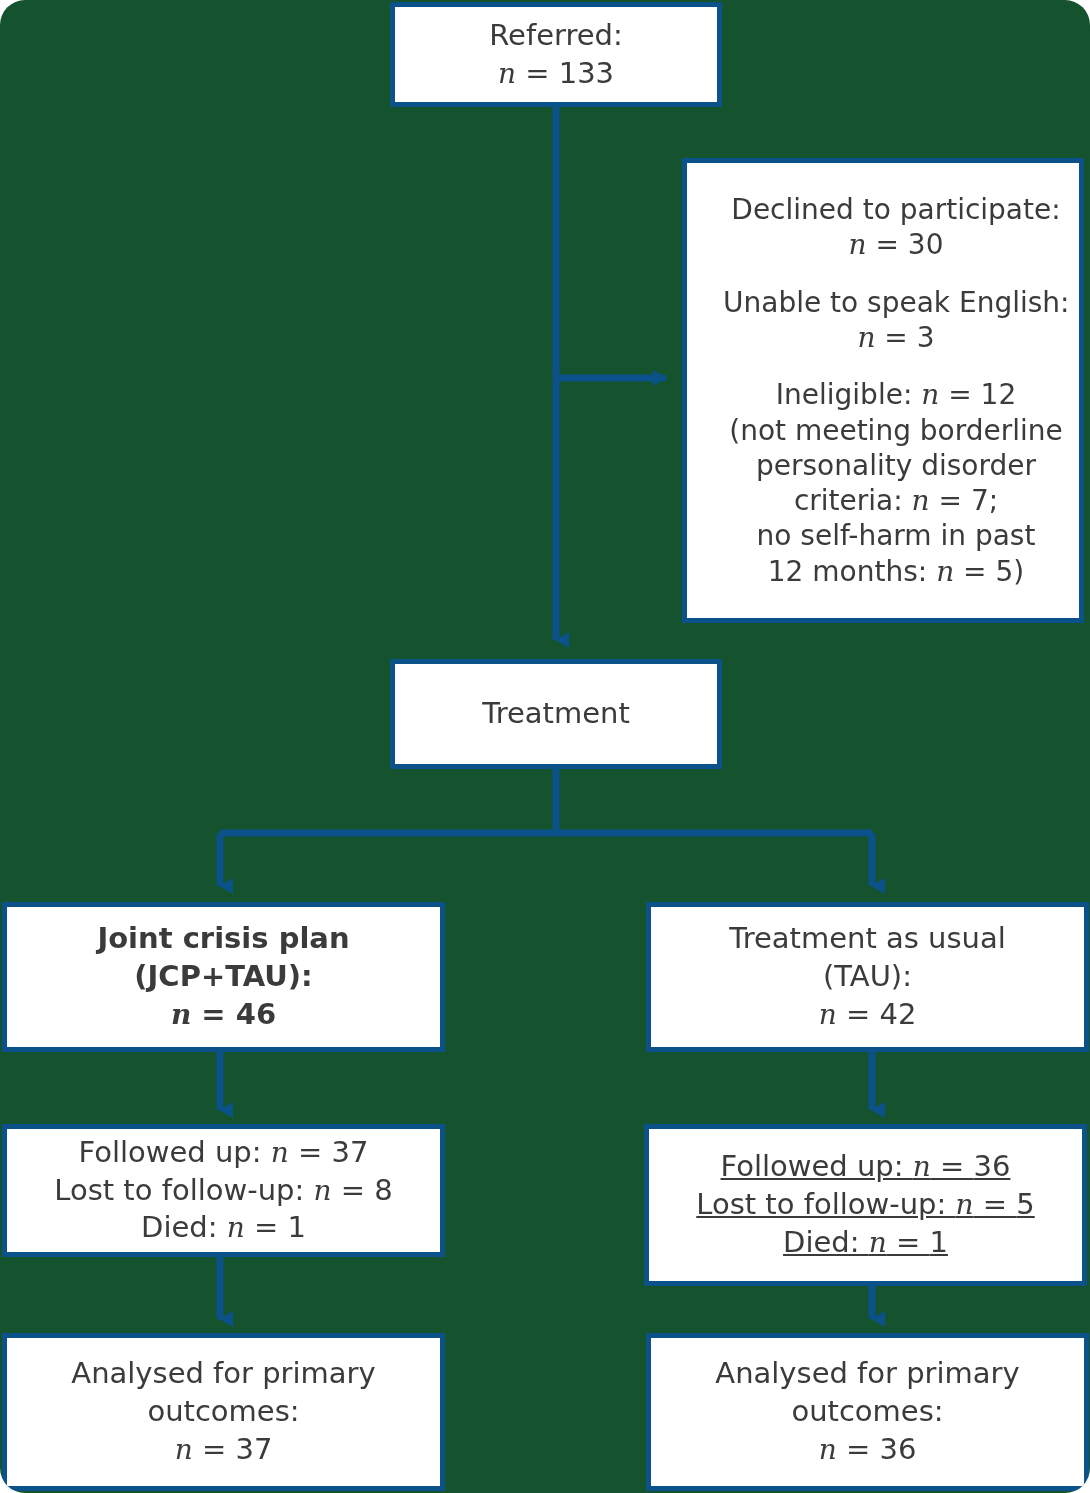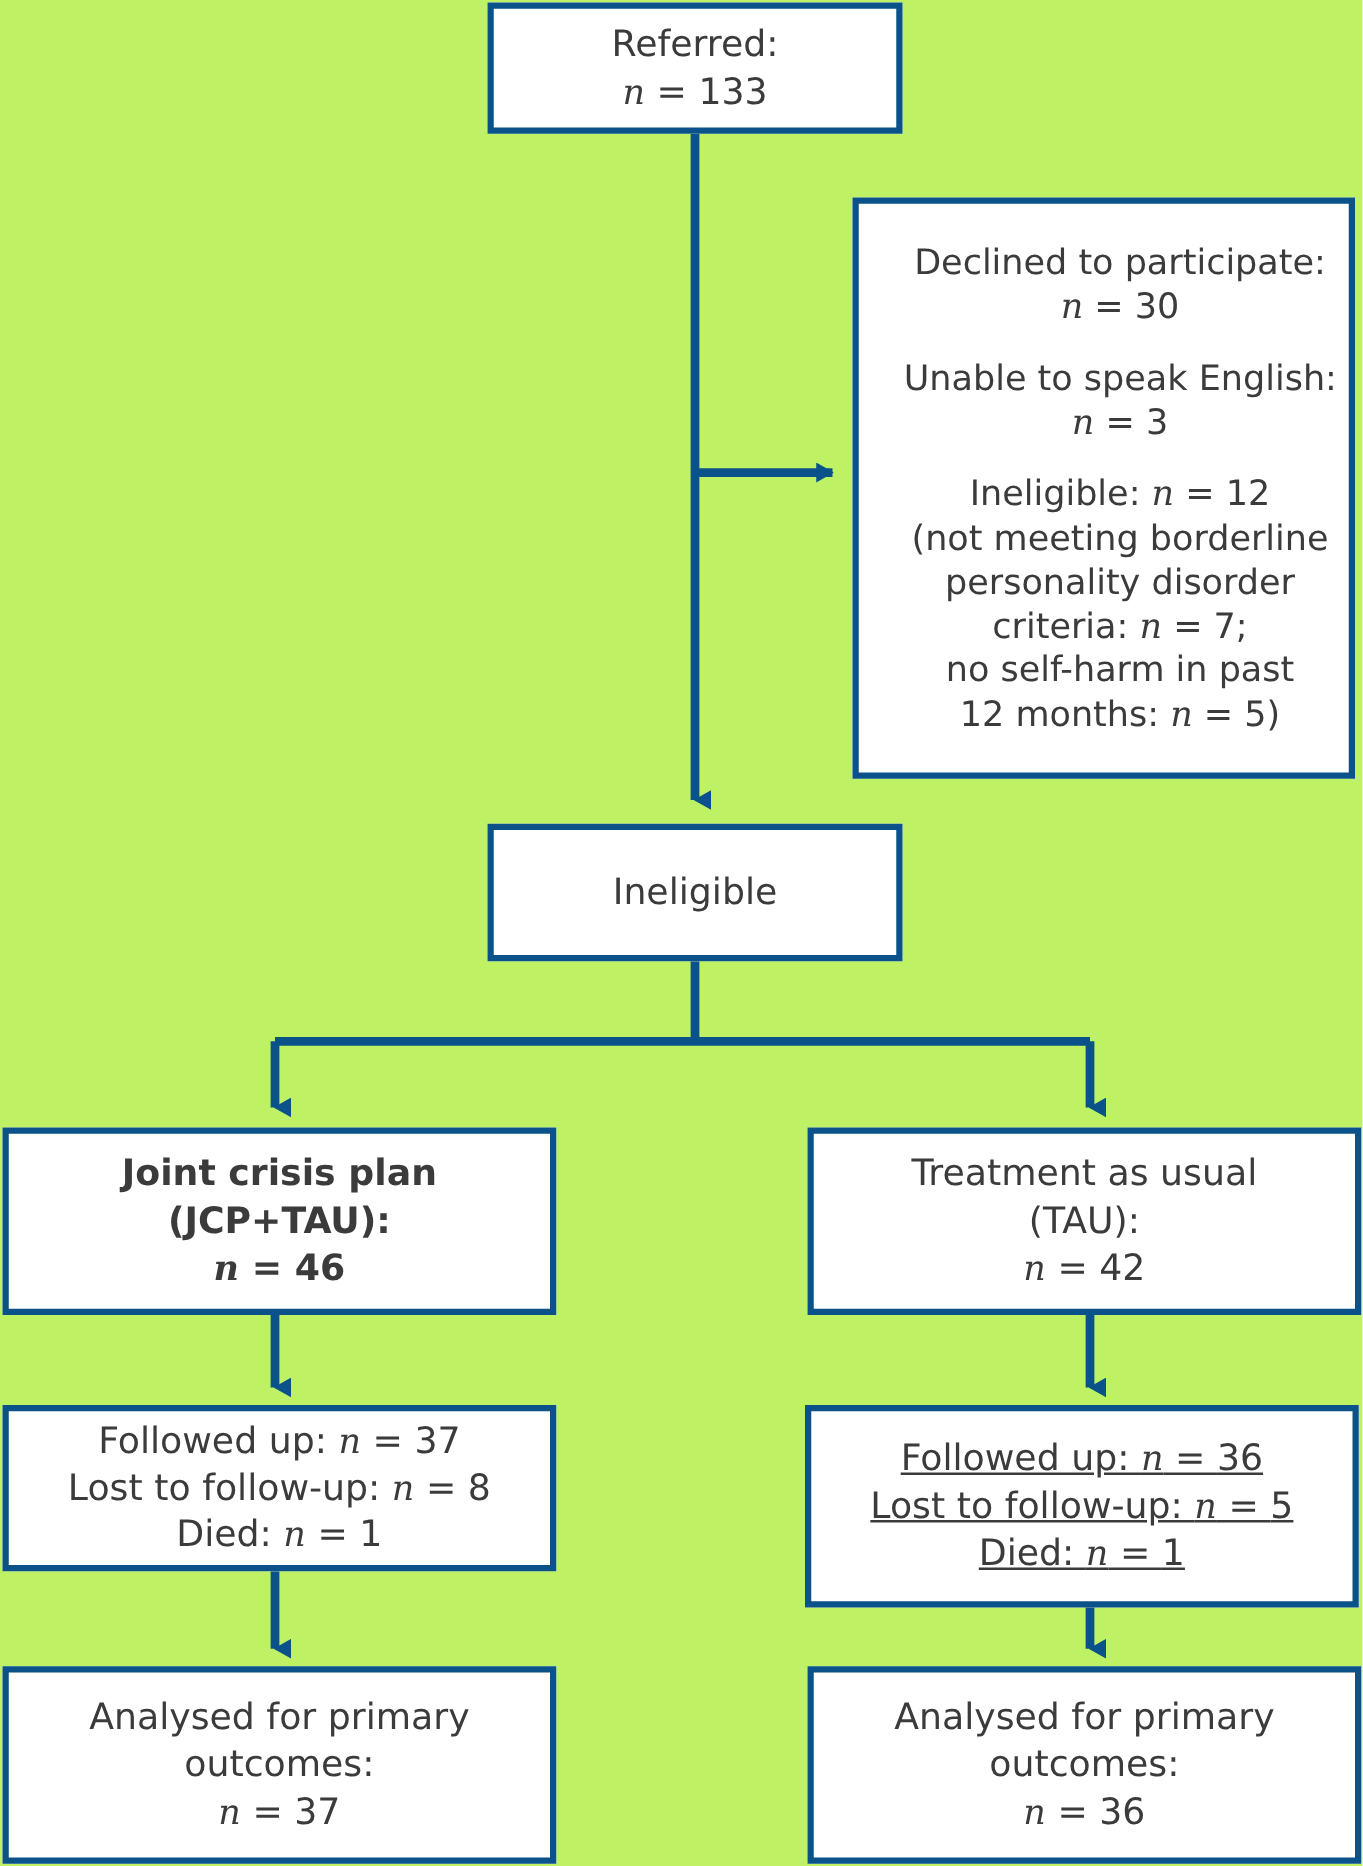--- a/index.html
+++ b/index.html
@@ -8,22 +8,23 @@
     padding: 0;
     background: #ffffff;
   }
   body {
     font-family: "DejaVu Sans", "Liberation Sans", sans-serif;
   }
   #diagram {
     position: relative;
     width: 1090px;
     height: 1493px;
-    background: #bef264;
+    background: #14532d;
     overflow: hidden;
+    border-radius: 25px;
   }
   svg.connectors {
     position: absolute;
     left: 0;
     top: 0;
     width: 1090px;
     height: 1493px;
     pointer-events: none;
   }
   .node {
@@ -124,21 +125,21 @@
       <span class="line">(not meeting borderline</span>
       <span class="line">personality disorder</span>
       <span class="line"><span>criteria: </span><em class="nvar">n</em> = <span>7;</span></span>
       <span class="line">no self-harm in past</span>
       <span class="line"><span>12 months: </span><em class="nvar">n</em> = <span>5)</span></span>
     </div>
   </div>
 
   <div class="node" id="node-randomised">
     <div class="inner">
-      <span class="line">Ineligible</span>
+      <span class="line">Treatment</span>
     </div>
   </div>
 
   <div class="node" id="node-jcp">
     <div class="inner">
       <span class="line">Joint crisis plan</span>
       <span class="line">(JCP+TAU):</span>
       <span class="line"><em class="nvar">n</em> = <span>46</span></span>
     </div>
   </div>

